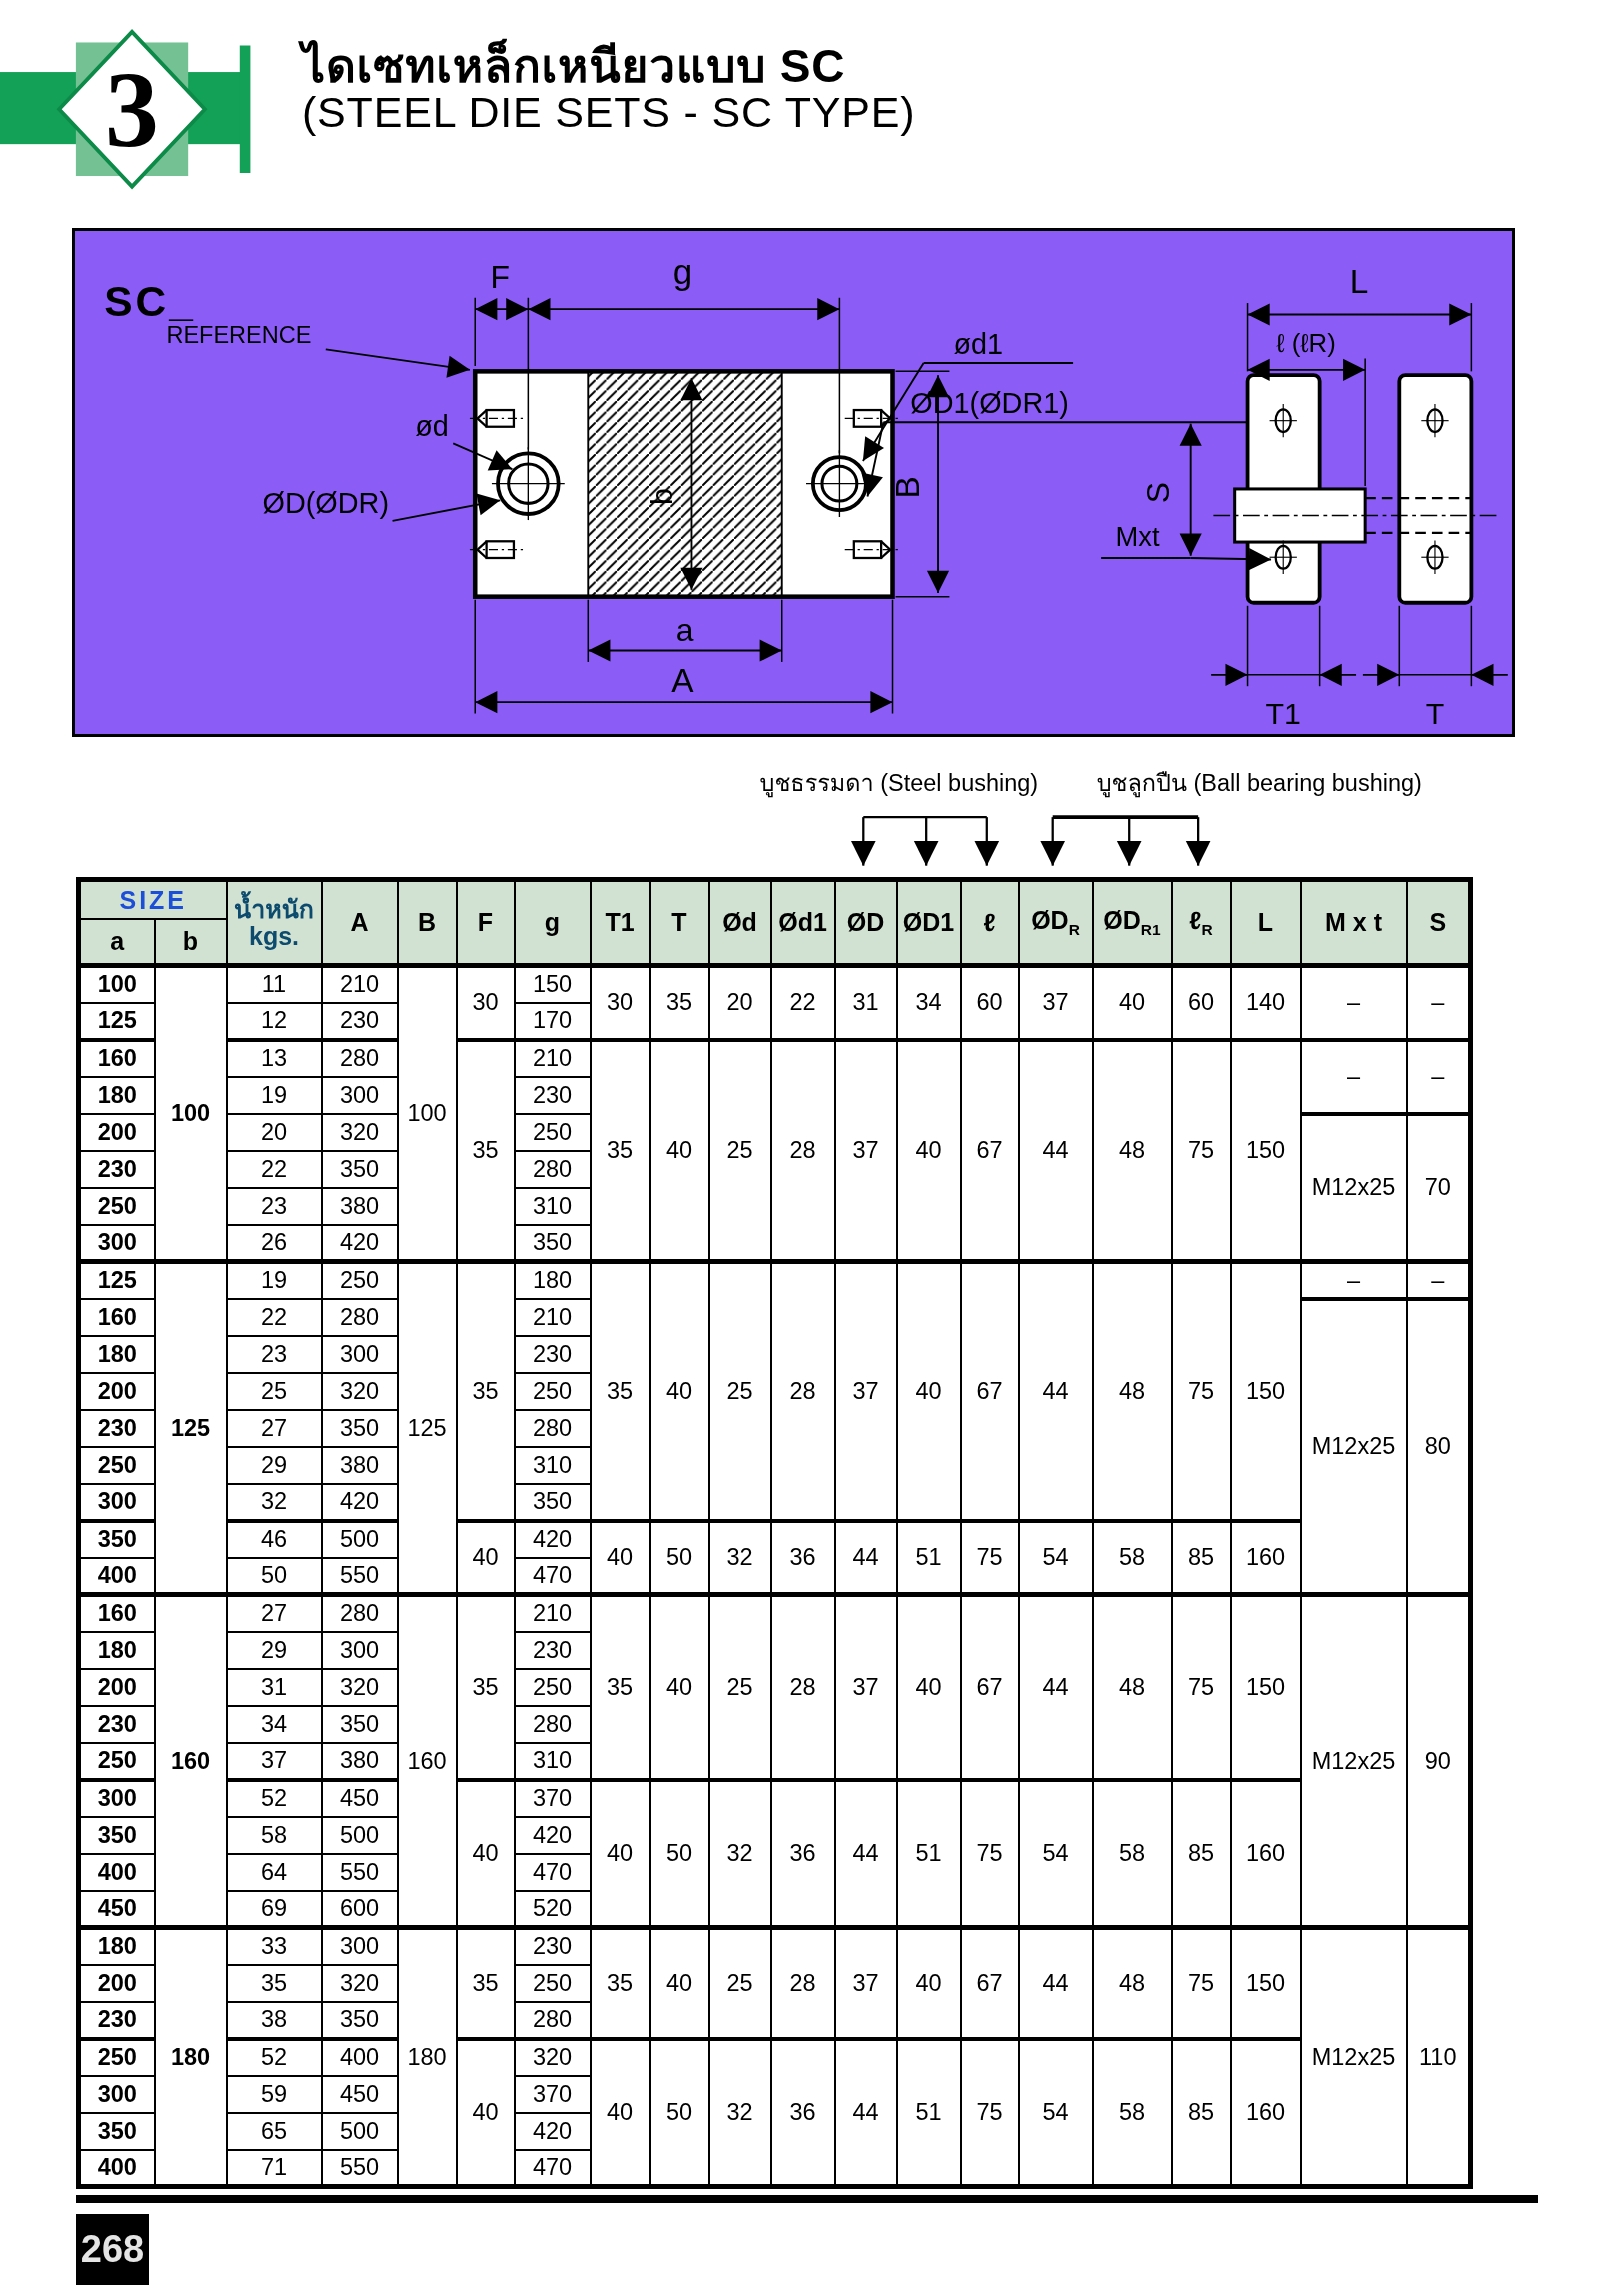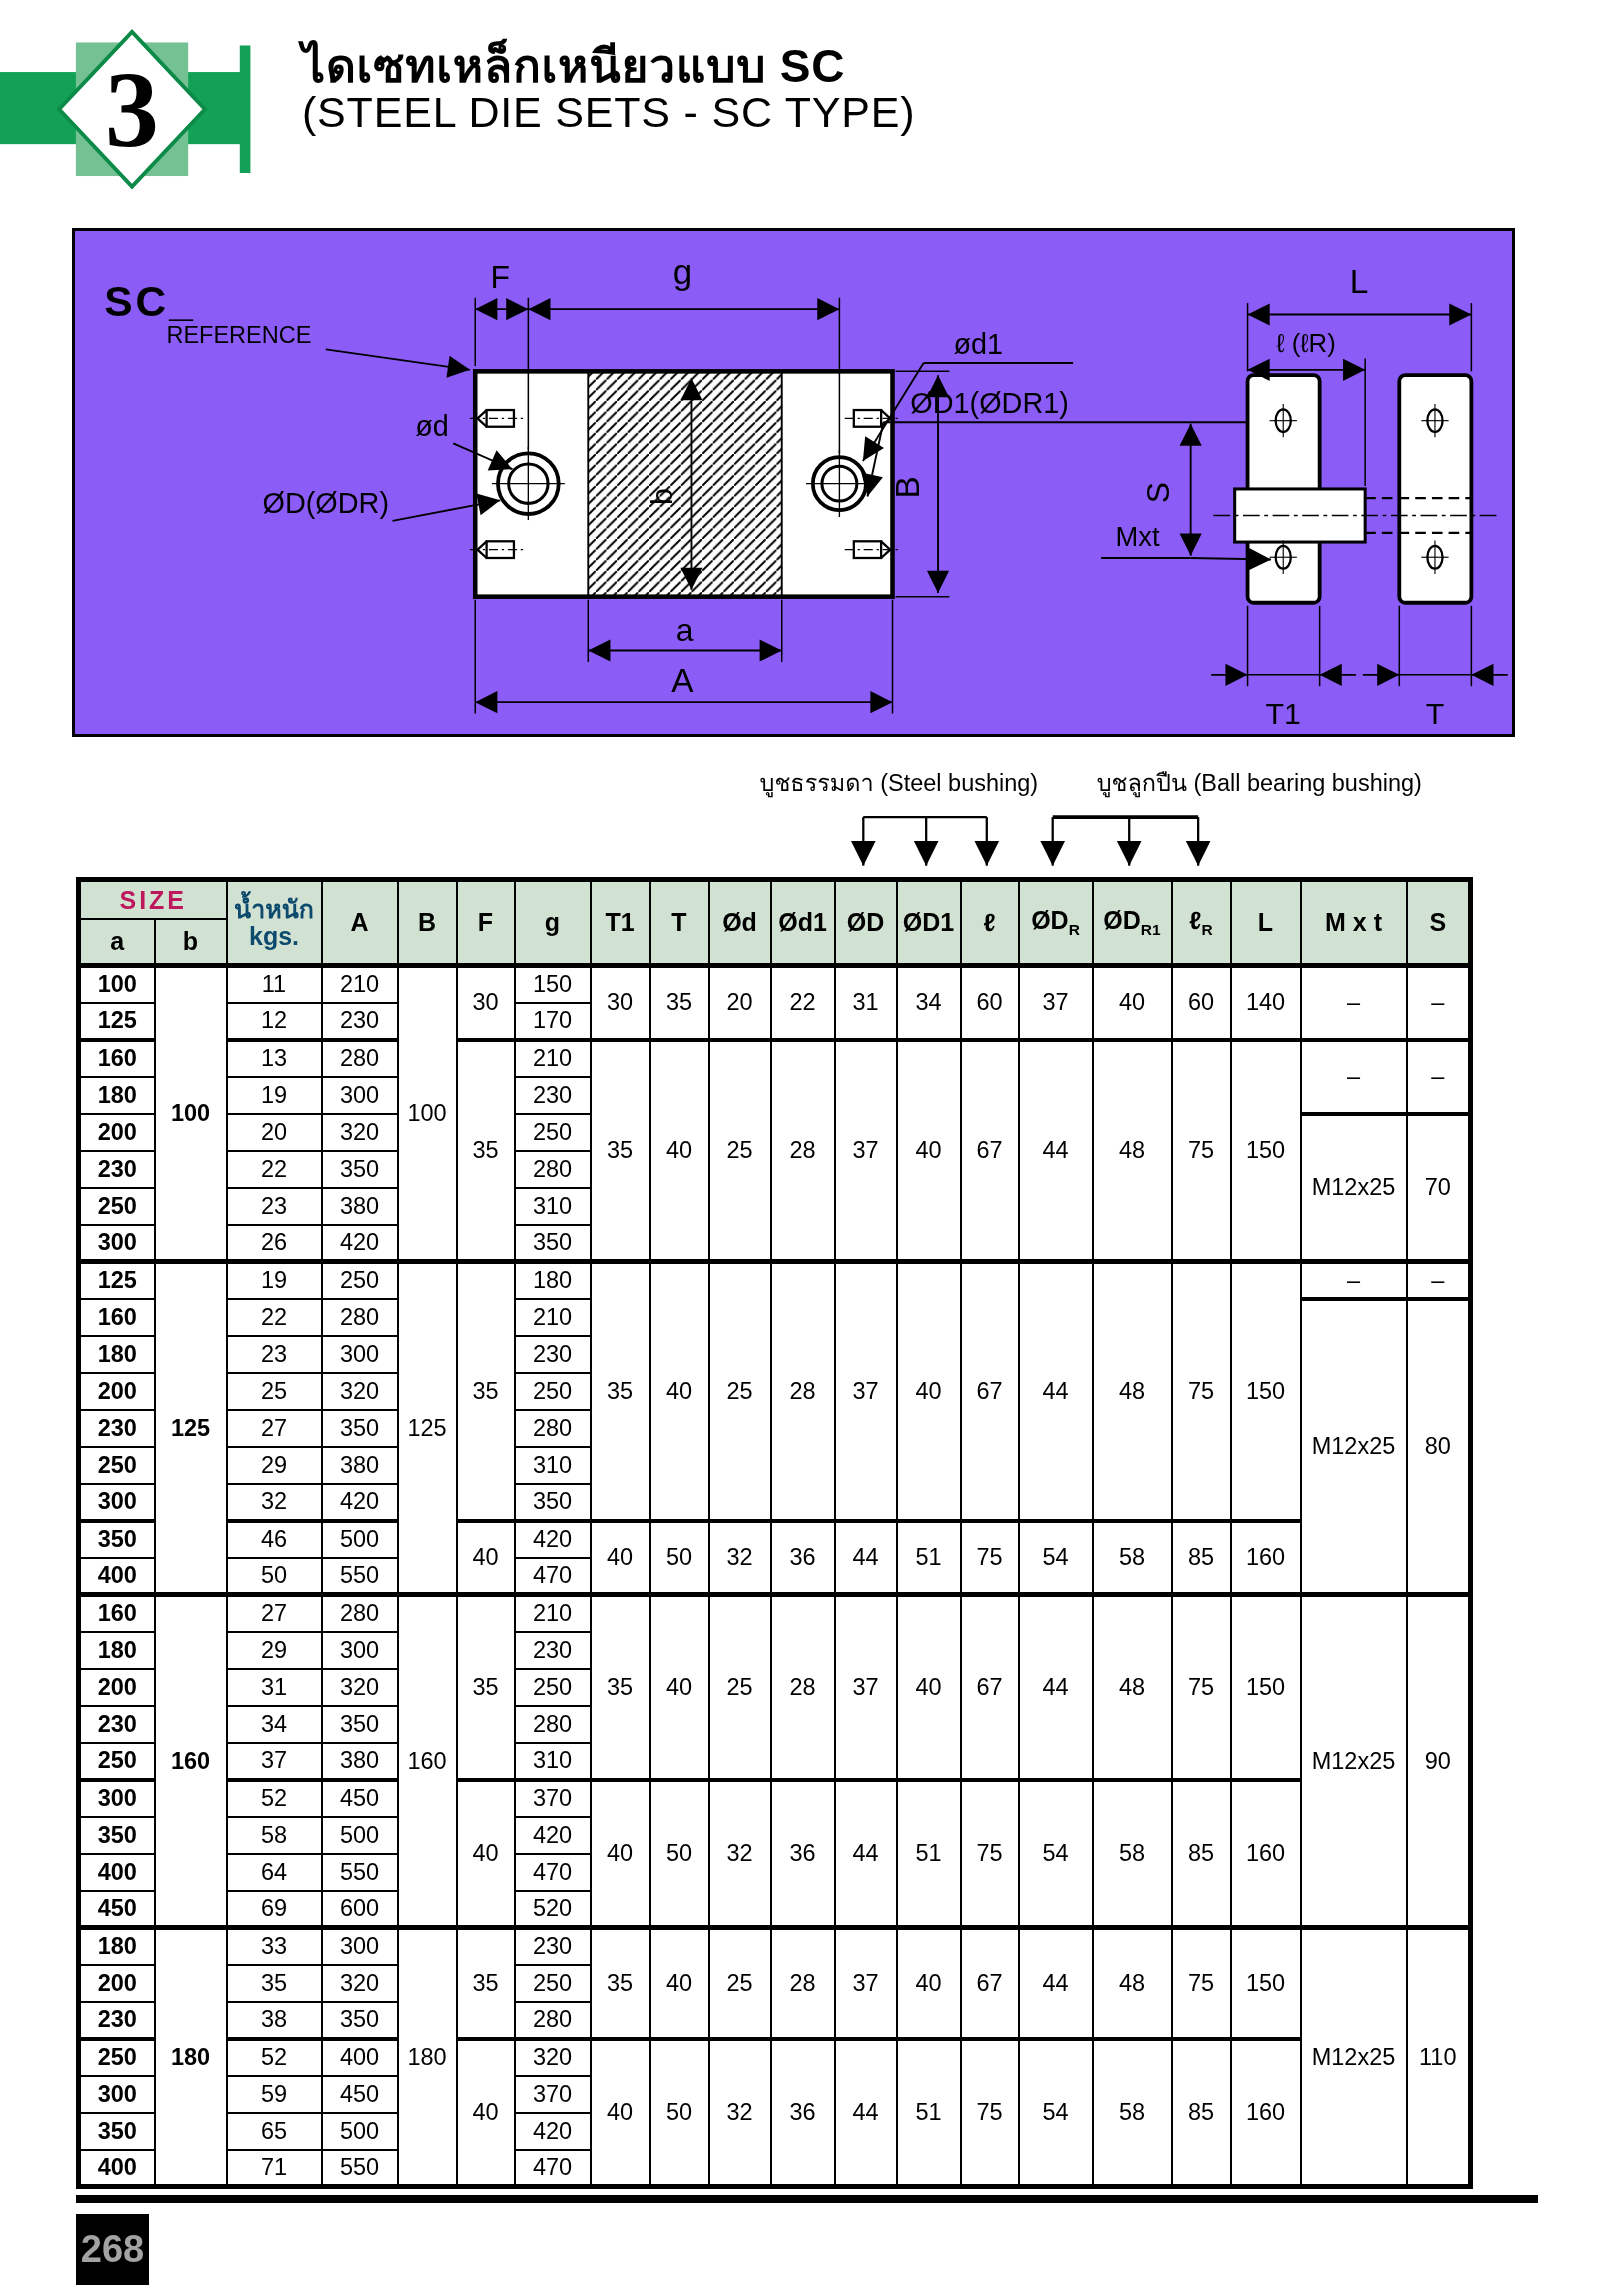--- a/index.html
+++ b/index.html
@@ -16,35 +16,35 @@
   svg text{fill:#000;}
   .dwg-line{stroke:#000;fill:none;}
 
   
   table.spec{position:absolute;left:76px;top:877px;border-collapse:collapse;table-layout:fixed;
              border:5.3px solid #000;background:#fff;}
   table.spec th,table.spec td{border:2.3px solid #000;text-align:center;vertical-align:middle;
              padding:0;font-size:23.5px;line-height:1.05;}
   table.spec thead th{background:#d2e2d2;font-weight:bold;font-size:25px;}
   table.spec thead{border-bottom:5.3px solid #000;}
-  th.size{background:#0ca04f;color:#be185d;font-size:30px;letter-spacing:3px;}
+  th.size{background:#0ca04f;color:#1d4ed8;font-size:30px;letter-spacing:3px;}
   th.ab{background:#d2e2d2;font-size:26px;}
   th.wt{background:#8f9193;color:#0c4a6e;font-size:23.5px;line-height:1.5;}
   tbody{border-top:5.3px solid #000;}
   tr.dr{height:37px;}
   tr.hr1{height:39px;} tr.hr2{height:47px;}
   td.a{font-weight:bold;font-size:24px;}
   td.bcol{font-weight:bold;font-size:25px;}
   .bt5{border-top-width:4.6px !important;}
   sub{font-size:0.62em;}
 
   
   .footer-rule{position:absolute;left:76px;top:2195px;width:1462px;height:7.6px;background:#000;}
   .page-num-box{position:absolute;left:76px;top:2214px;width:73px;height:71px;background:#000;
-                color:#a3a3a3;font-size:38px;font-weight:bold;display:flex;align-items:center;justify-content:center;}
+                color:#e5e5e5;font-size:38px;font-weight:bold;display:flex;align-items:center;justify-content:center;}
   .footer-text{position:absolute;left:165px;top:2224px;font-size:39px;font-weight:bold;font-style:italic;}
 </style>
 </head>
 <body>
 
 <div class="page">
 
   <svg class="abs" style="left:0;top:15px" width="258" height="190" viewBox="0 0 340 250">
     <rect x="0" y="75" width="320" height="95" fill="#12a156"></rect>
     <rect x="316" y="40" width="14" height="168" fill="#12a156"></rect>

